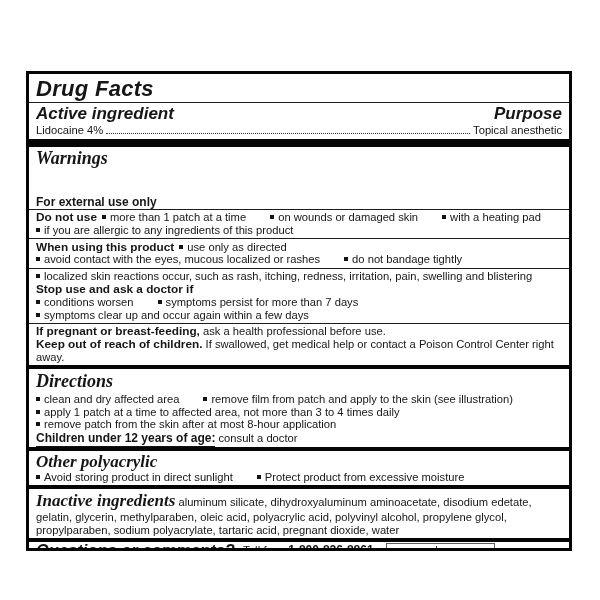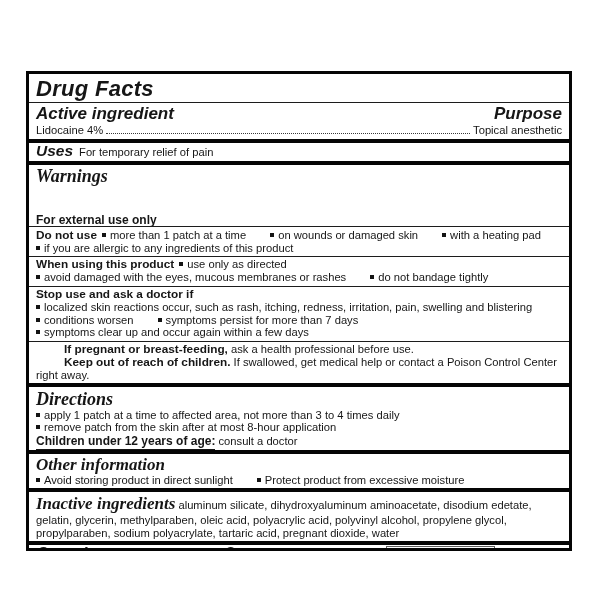--- a/index.html
+++ b/index.html
@@ -15,21 +15,21 @@
   .bar  { height:4px; background:#050505; flex:none; }
   .hair { border-top:1.5px solid #1c1c1c; flex:none; }
 
   .t1   { font-size:22px; font-weight:bold; font-style:italic; line-height:25px;
           padding:2px 7px 1px; letter-spacing:0.3px; }
   .h2   { font-size:17px; font-weight:bold; font-style:italic; line-height:19px; }
   .hsec { font-size:18px; font-weight:bold; font-style:italic; line-height:20px;font-family:Liberation Serif, serif; }
   .h16  { font-size:15.5px; font-weight:bold; font-style:italic; margin-right:6px; }
   .h15i { font-size:16.5px; font-weight:bold; font-style:italic; }
 
-  .b    { font-weight:bold;margin-left:28px; }
+  .b    { font-weight:bold; }
   .b12  { font-weight:bold; font-size:12px;margin-top:28px; }
   .lead { font-weight:bold; font-size:11.8px; margin-right:5px; }
 
   .between { display:flex; justify-content:space-between; align-items:baseline;gap:9px; }
   .lrow    { display:flex; align-items:flex-end; padding:0 7px 2px; }
   .leader  { flex:1; border-bottom:1.8px dotted #3a3a3a; margin:0 3px 2.5px; }
 
   .sq { display:inline-block; width:4px; height:4px; background:#141414;
         margin-right:4px; vertical-align:2px; }
   .bi { white-space:nowrap; }
@@ -60,23 +60,20 @@
     <span class="h2">Purpose</span>
   </div>
   <div class="lrow">
     <span>Lidocaine 4%</span>
     <span class="leader"></span>
     <span>Topical anesthetic</span>
   </div>
 
   <div class="bar"></div>
 
-  <div class="row" style="padding:2px 7px;">
-    <span class="h16">Uses</span><span>For temporary relief of pain</span>
-  </div>
 
   <div class="bar"></div>
 
   <div class="warnhead">
     <div class="hsec">Warnings</div>
     <div class="b12">For external use only</div>
   </div>
   <div class="hair"></div>
 
   <div class="pad2">
@@ -87,30 +84,30 @@
       <span class="bi"><span class="sq"></span><span>if you are allergic to any ingredients of this product</span></span>
     </div>
   </div>
   <div class="hair"></div>
 
   <div class="pad2">
     <div class="line">
       <span class="lead">When using this product</span><span class="bi"><span class="sq"></span><span>use only as directed</span></span>
     </div>
     <div class="line">
-      <span class="bi gi"><span class="sq"></span><span>avoid damaged with the eyes, mucous membranes or rashes</span></span><span class="bi"><span class="sq"></span><span>do not bandage tightly</span></span>
+      <span class="bi gi"><span class="sq"></span><span>avoid contact with the eyes, mucous localized or rashes</span></span><span class="bi"><span class="sq"></span><span>do not bandage tightly</span></span>
     </div>
   </div>
   <div class="hair"></div>
 
   <div class="pad2">
-    <div class="line"><span class="lead">Stop use and ask a doctor if</span></div>
     <div class="line">
       <span><span class="sq"></span><span>localized skin reactions occur, such as rash, itching, redness, irritation, pain, swelling and blistering</span></span>
     </div>
+    <div class="line"><span class="lead">Stop use and ask a doctor if</span></div>
     <div class="line">
       <span class="bi gi"><span class="sq"></span><span>conditions worsen</span></span><span class="bi"><span class="sq"></span><span>symptoms persist for more than 7 days</span></span>
     </div>
     <div class="line">
       <span class="bi"><span class="sq"></span><span>symptoms clear up and occur again within a few days</span></span>
     </div>
   </div>
   <div class="hair"></div>
 
   <div class="pad2">
@@ -119,35 +116,38 @@
     </div>
     <div>
       <span class="b" style="font-size:11.8px;">Keep out of reach of children.</span> <span>If swallowed, get medical help or contact a Poison Control Center right away.</span>
     </div>
   </div>
 
   <div class="bar"></div>
 
   <div class="pad2">
     <div class="hsec">Directions</div>
+    <div class="line" style="padding-top:2px;">
+      <span class="bi gi"><span class="sq"></span><span>clean and dry affected area</span></span><span class="bi"><span class="sq"></span><span>remove film from patch and apply to the skin (see illustration)</span></span>
+    </div>
     <div class="line">
       <span class="bi"><span class="sq"></span><span>apply 1 patch at a time to affected area, not more than 3 to 4 times daily</span></span>
     </div>
     <div class="line">
       <span class="bi"><span class="sq"></span><span>remove patch from the skin after at most 8-hour application</span></span>
     </div>
     <div style="padding-top:1px;">
       <span class="b12 u">Children under 12 years of age:</span> <span>consult a doctor</span>
     </div>
   </div>
 
   <div class="bar"></div>
 
   <div class="pad2">
-    <div class="hsec" style="font-size:17px; line-height:19px;">Other information</div>
+    <div class="hsec" style="font-size:17px; line-height:19px;">Other polyacrylic</div>
     <div class="line">
       <span class="bi gi"><span class="sq"></span><span>Avoid storing product in direct sunlight</span></span><span class="bi"><span class="sq"></span><span>Protect product from excessive moisture</span></span>
     </div>
   </div>
 
   <div class="bar"></div>
 
   <div class="pad2">
     <span class="hsec" style="font-size:17px;">Inactive ingredients</span> <span>aluminum silicate, dihydroxyaluminum aminoacetate, disodium edetate, gelatin, glycerin, methylparaben, oleic acid, polyacrylic acid, polyvinyl alcohol, propylene glycol, propylparaben, sodium polyacrylate, tartaric acid, pregnant dioxide, water</span>
   </div>

